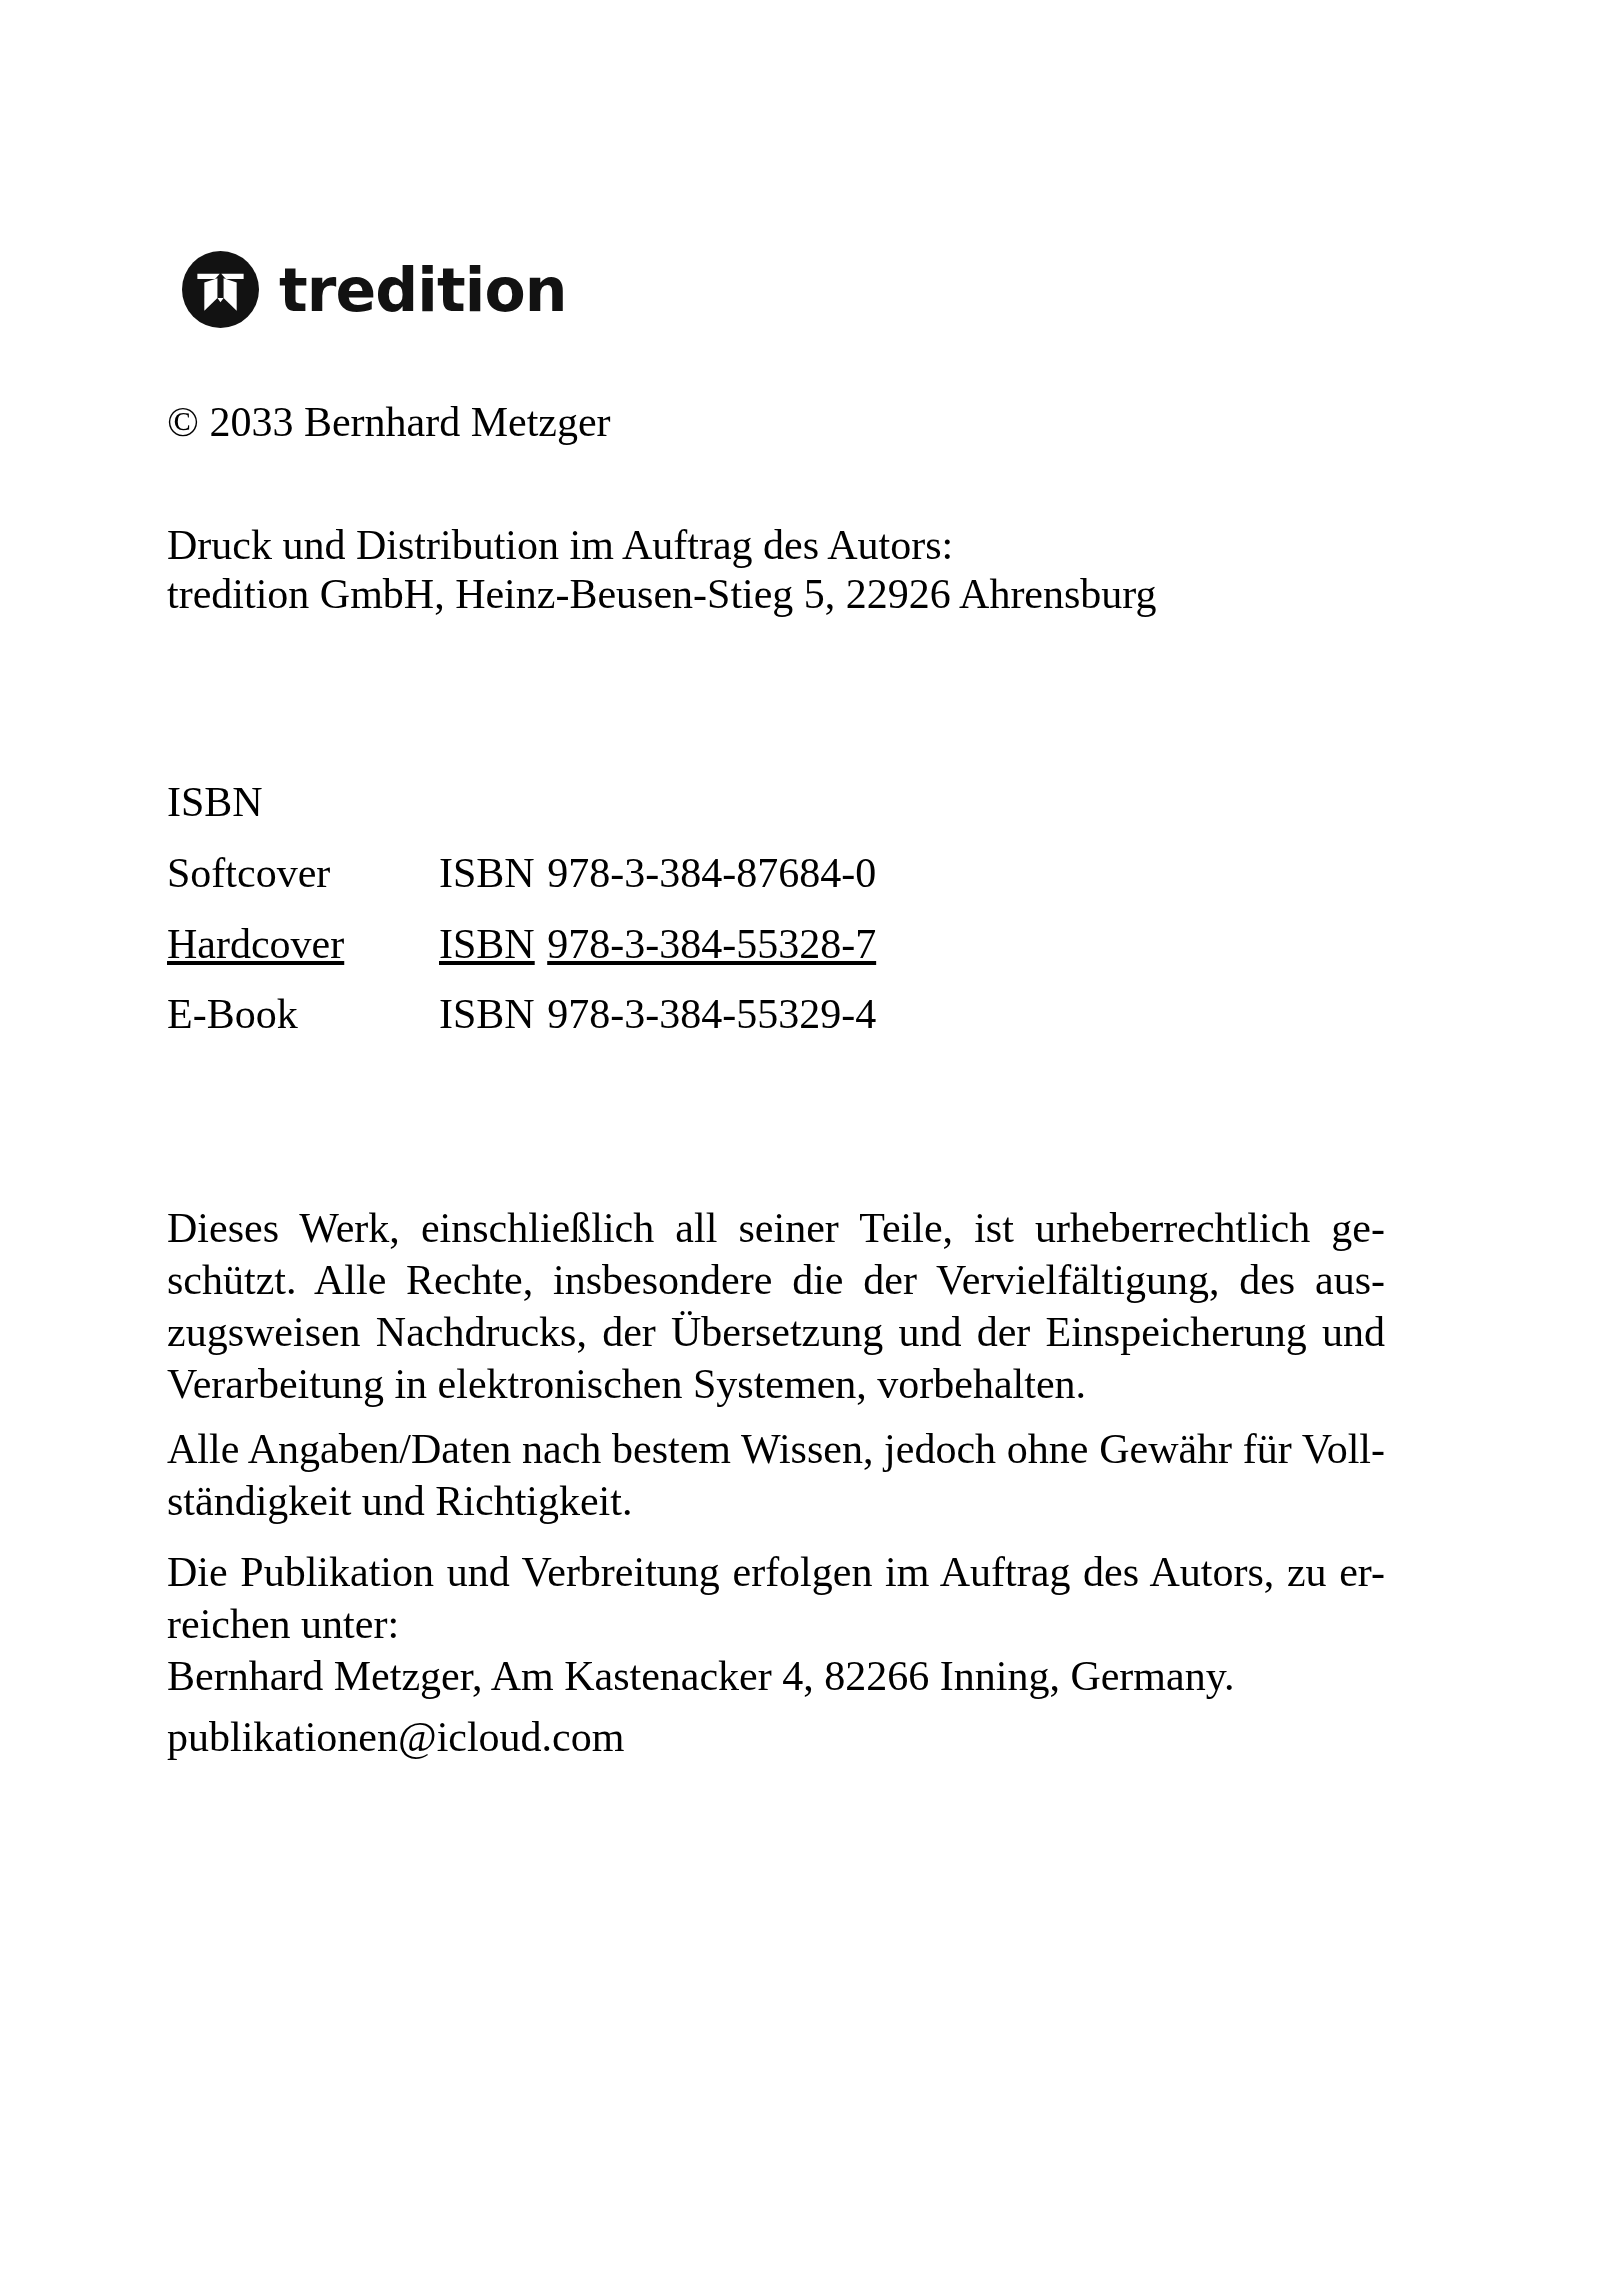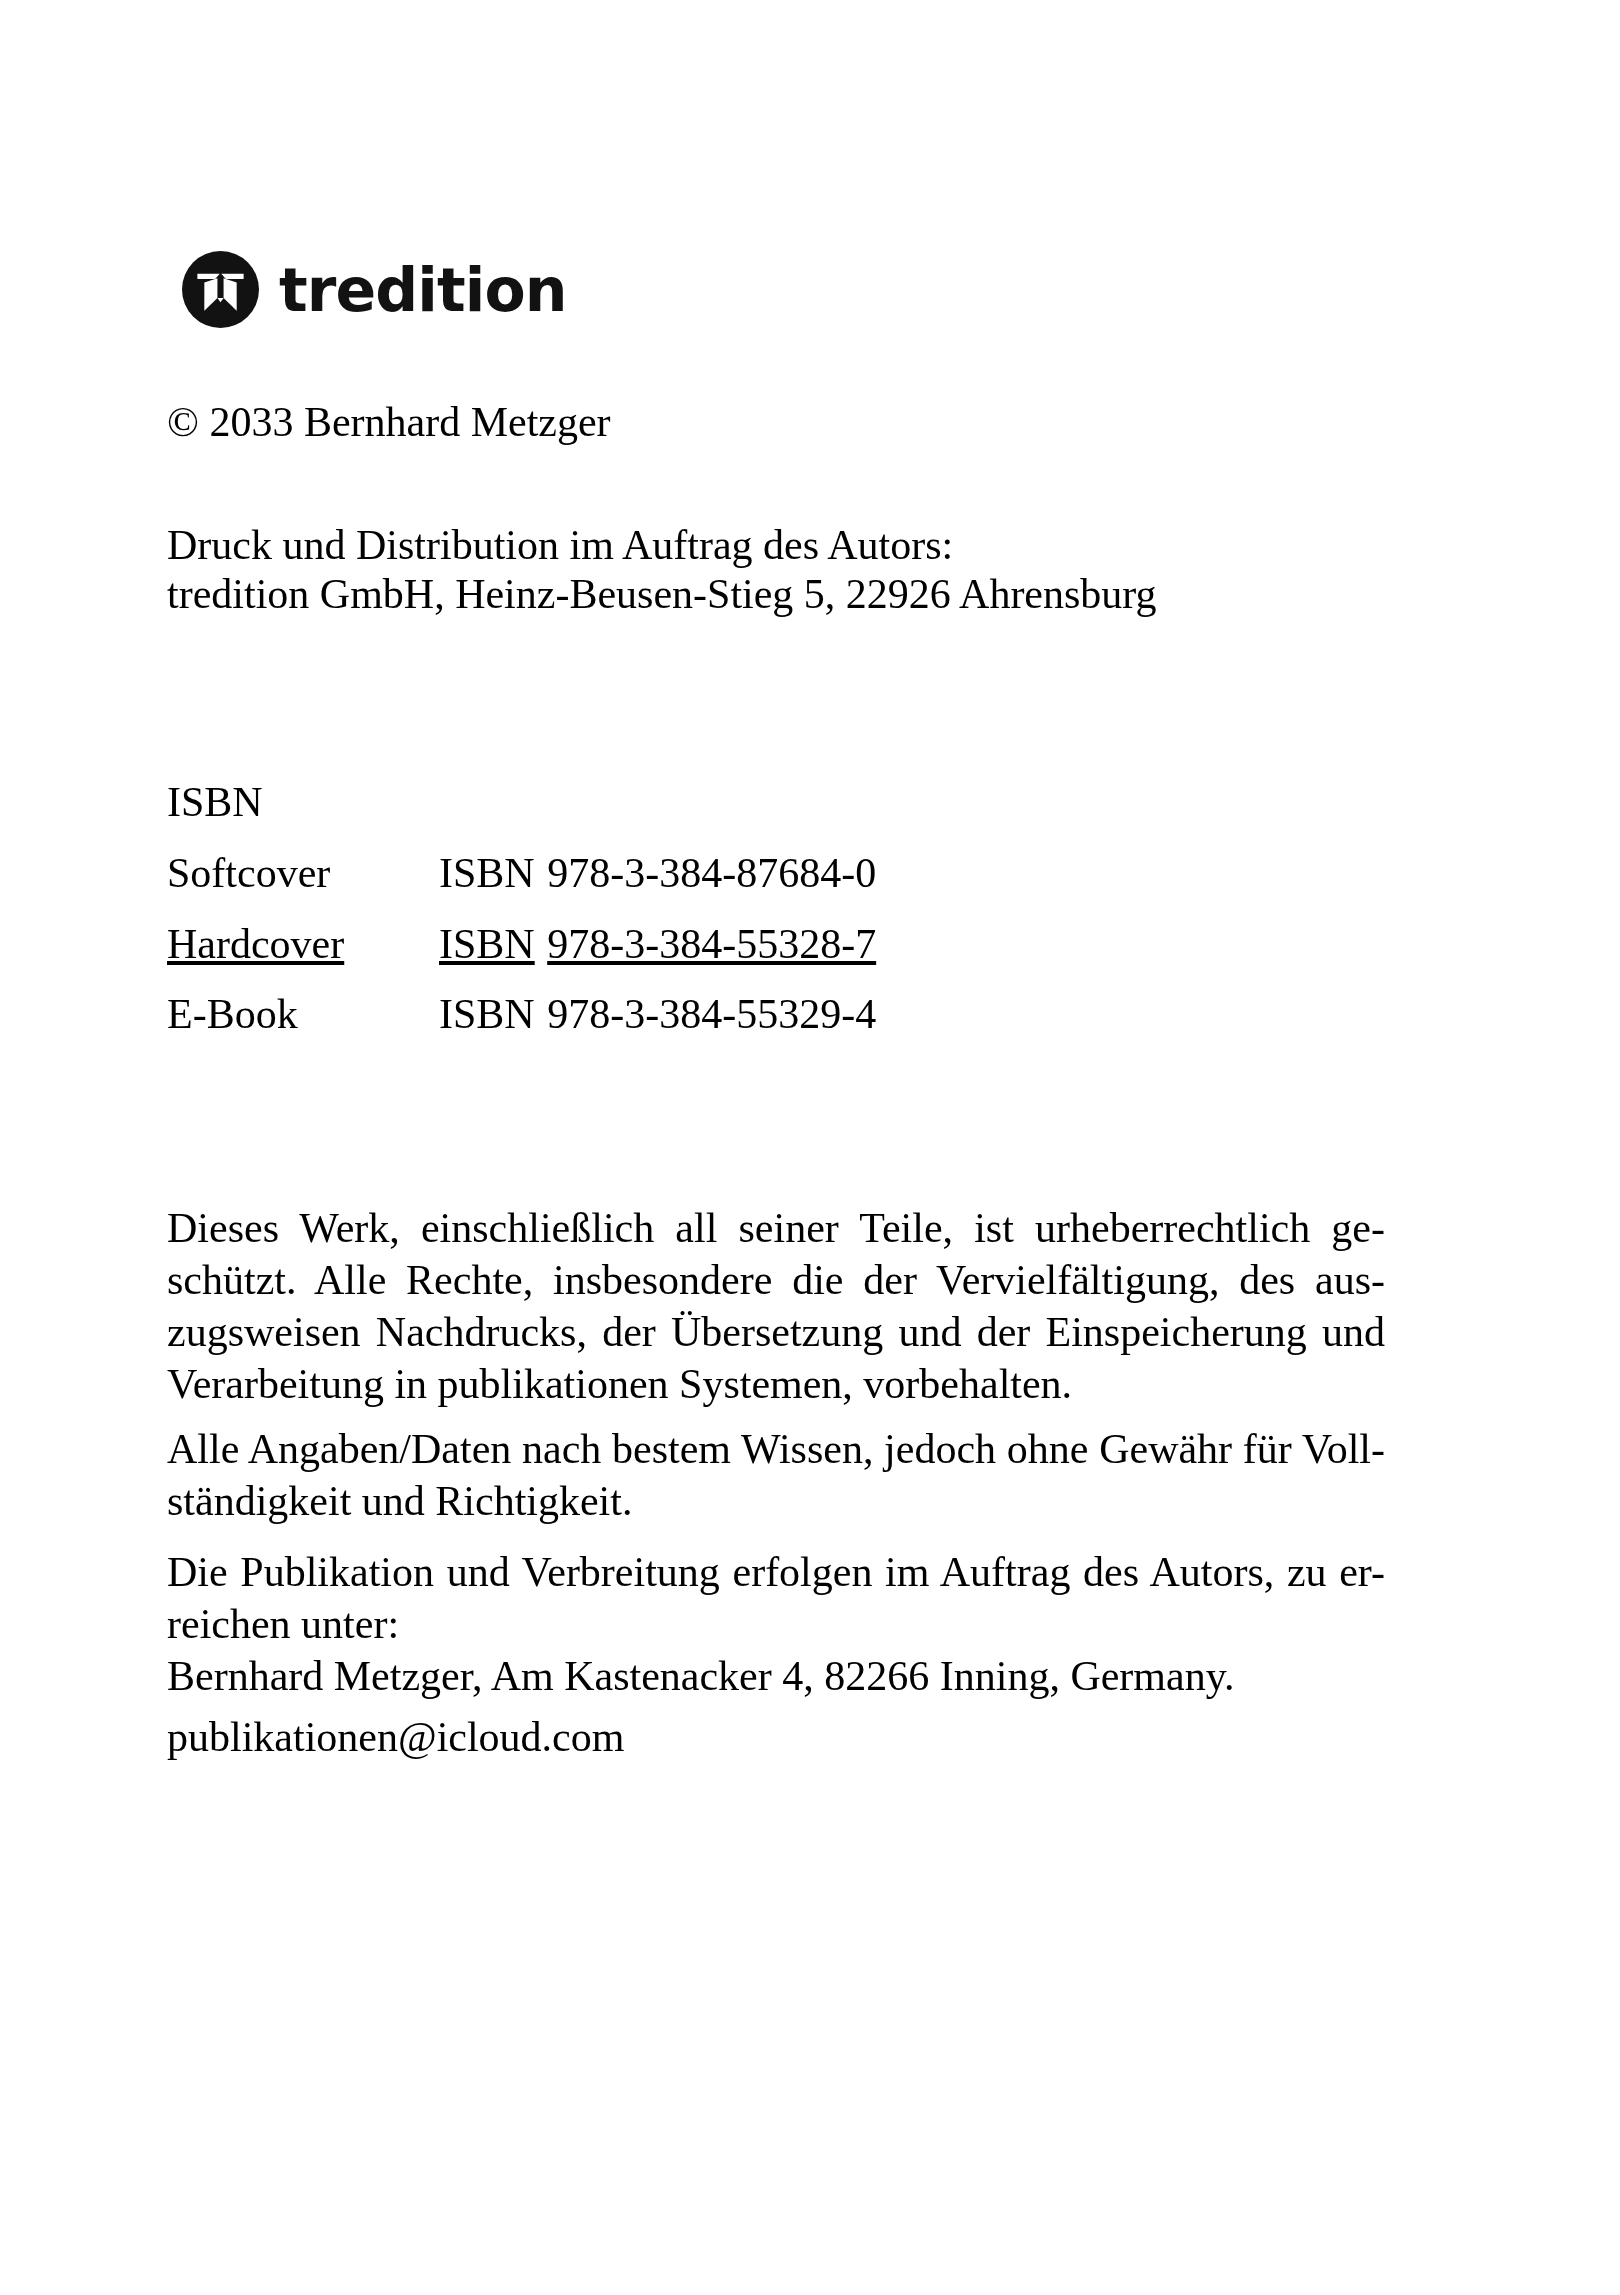--- a/index.html
+++ b/index.html
@@ -128,21 +128,21 @@
   <div class="tblock isbn-row" id="isbn-row-2">
     <span class="isbn-format">E-Book</span>
     <span class="isbn-prefix">ISBN</span>
     <span>978-3-384-55329-4</span>
   </div>
 
   <div class="para" id="paragraph-0">
     <div class="line j">Dieses Werk, einschließlich all seiner Teile, ist urheberrechtlich ge-</div>
     <div class="line j">schützt. Alle Rechte, insbesondere die der Vervielfältigung, des aus-</div>
     <div class="line j">zugsweisen Nachdrucks, der Übersetzung und der Einspeicherung und</div>
-    <div class="line l">Verarbeitung in publikationen Systemen, vorbehalten.</div>
+    <div class="line l">Verarbeitung in elektronischen Systemen, vorbehalten.</div>
   </div>
 
   <div class="para" id="paragraph-1">
     <div class="line j">Alle Angaben/Daten nach bestem Wissen, jedoch ohne Gewähr für Voll-</div>
     <div class="line l">ständigkeit und Richtigkeit.</div>
   </div>
 
   <div class="para" id="paragraph-2">
     <div class="line j">Die Publikation und Verbreitung erfolgen im Auftrag des Autors, zu er-</div>
     <div class="line l">reichen unter:</div>

